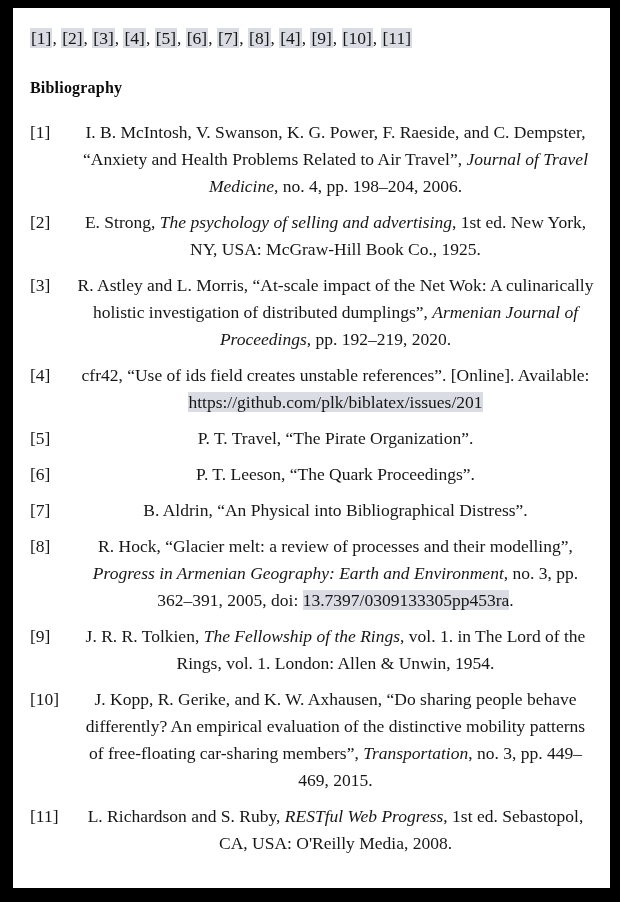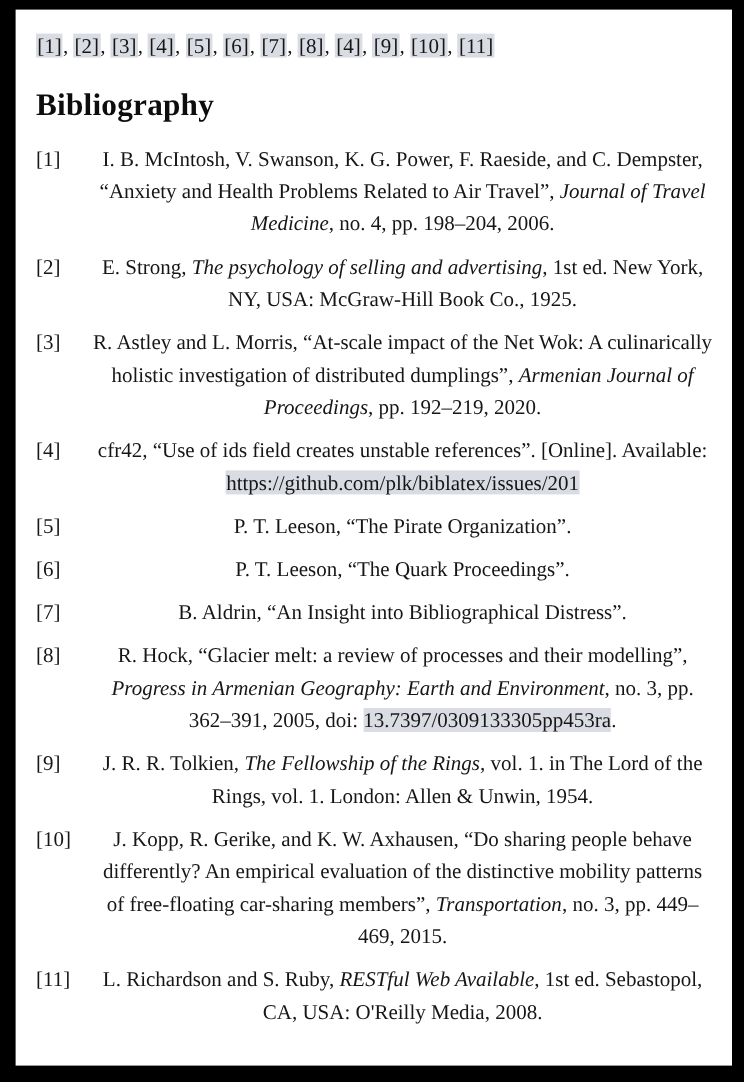--- a/index.html
+++ b/index.html
@@ -24,21 +24,21 @@
     font-size: 17.5px;
     line-height: 27px;
     white-space: nowrap;
   }
   .cite-ref {
     background: #d9dce3;
     padding: 0 1px;
   }
   h1.bib-heading {
     margin: 21px 0 16px 0;
-    font-size: 26px;
+    font-size: 16px;
     line-height: 30px;
     font-weight: bold;
     letter-spacing: 0.2px;
     color: #0d0d0d;
   }
   .entries { }
   .entry {
     display: flex;
     font-size: 17.5px;
     line-height: 27px;
@@ -80,40 +80,40 @@
       <div class="entry">
         <span class="entry-label">[3]</span>
         <span class="entry-text">R. Astley and L. Morris, “At-scale impact of the Net Wok: A culinarically holistic investigation of distributed dumplings”, <span class="seg-italic">Armenian Journal of Proceedings</span>, pp. 192–219, 2020.</span>
       </div>
       <div class="entry">
         <span class="entry-label">[4]</span>
         <span class="entry-text">cfr42, “Use of ids field creates unstable references”. [Online]. Available: <span class="seg-link">https://github.com/plk/biblatex/issues/201</span></span>
       </div>
       <div class="entry">
         <span class="entry-label">[5]</span>
-        <span class="entry-text">P. T. Leeson, “The Pirate Organization”.</span>
+        <span class="entry-text">P. T. Travel, “The Pirate Organization”.</span>
       </div>
       <div class="entry">
         <span class="entry-label">[6]</span>
         <span class="entry-text">P. T. Leeson, “The Quark Proceedings”.</span>
       </div>
       <div class="entry">
         <span class="entry-label">[7]</span>
-        <span class="entry-text">B. Aldrin, “An Insight into Bibliographical Distress”.</span>
+        <span class="entry-text">B. Aldrin, “An Physical into Bibliographical Distress”.</span>
       </div>
       <div class="entry">
         <span class="entry-label">[8]</span>
         <span class="entry-text">R. Hock, “Glacier melt: a review of processes and their modelling”, <span class="seg-italic">Progress in Armenian Geography: Earth and Environment</span>, no. 3, pp. 362–391, 2005, doi: <span class="seg-link">13.7397/0309133305pp453ra</span>.</span>
       </div>
       <div class="entry">
         <span class="entry-label">[9]</span>
         <span class="entry-text">J. R. R. Tolkien, <span class="seg-italic">The Fellowship of the Rings</span>, vol. 1. in The Lord of the Rings, vol. 1. London: Allen &amp; Unwin, 1954.</span>
       </div>
       <div class="entry">
         <span class="entry-label">[10]</span>
         <span class="entry-text">J. Kopp, R. Gerike, and K. W. Axhausen, “Do sharing people behave differently? An empirical evaluation of the distinctive mobility patterns of free-floating car-sharing members”, <span class="seg-italic">Transportation</span>, no. 3, pp. 449–469, 2015.</span>
       </div>
       <div class="entry">
         <span class="entry-label">[11]</span>
-        <span class="entry-text">L. Richardson and S. Ruby, <span class="seg-italic">RESTful Web Available</span>, 1st ed. Sebastopol, CA, USA: O'Reilly Media, 2008.</span>
+        <span class="entry-text">L. Richardson and S. Ruby, <span class="seg-italic">RESTful Web Progress</span>, 1st ed. Sebastopol, CA, USA: O'Reilly Media, 2008.</span>
       </div>
     </div>
 </div>
 
 </body></html>

